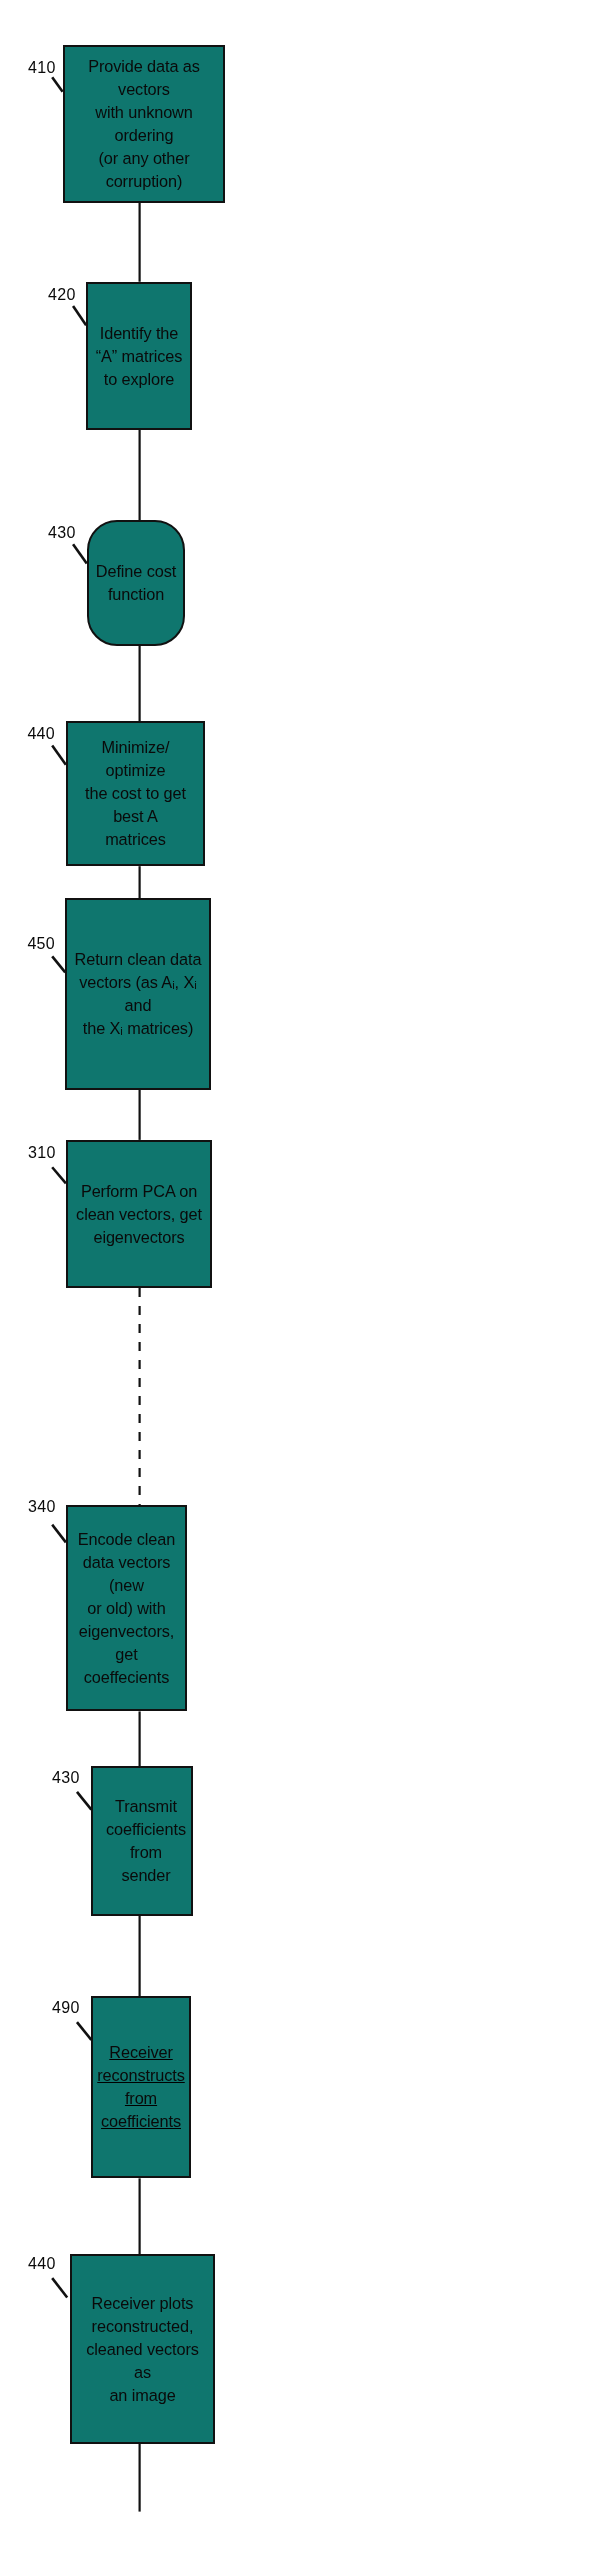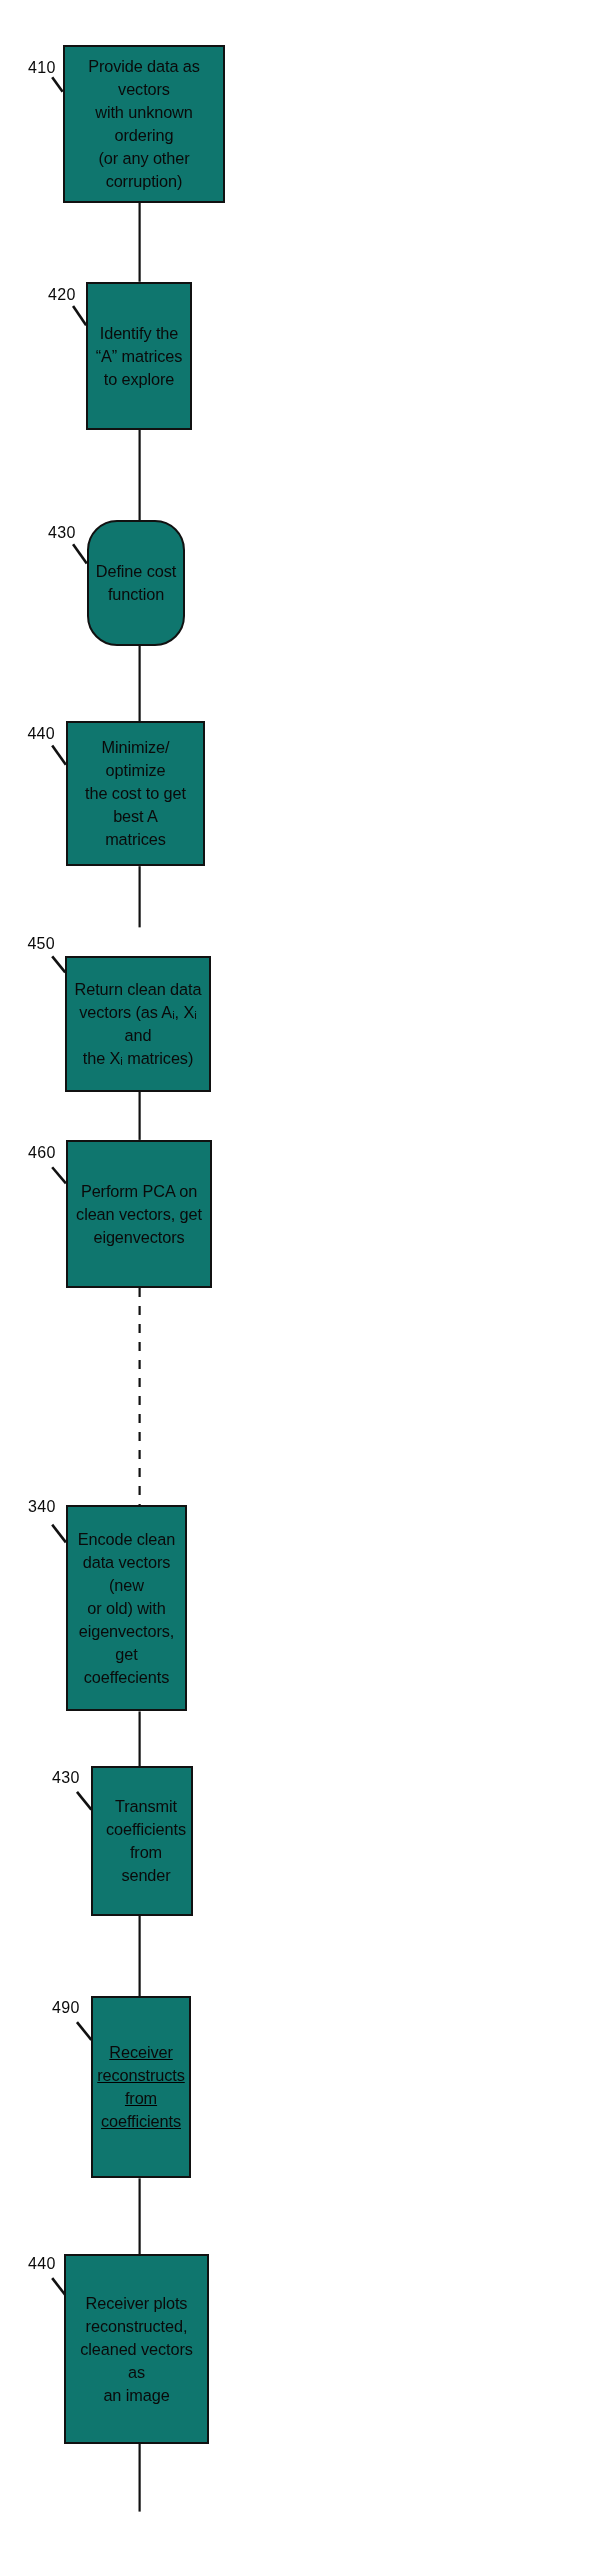--- a/index.html
+++ b/index.html
@@ -106,32 +106,32 @@
         <div class="node-text">Define cost
 function</div>
       </div>
       <div class="ref-num" style="left: 48px; top: 523px; text-align: center;">430</div>
       <div class="node-box" style="left: 66px; top: 721px; width: 139px; height: 145px;">
         <div class="node-text">Minimize/ optimize
 the cost to get best A
 matrices</div>
       </div>
       <div class="ref-num" style="left: 27.4px; top: 724px;">440</div>
-      <div class="node-box" style="left: 65px; top: 956px; width: 146px; height: 136px;">
+      <div class="node-box" style="left: 65px; top: 898px; width: 146px; height: 192px;">
         <div class="node-text">Return clean data
 vectors (as Aᵢ, Xᵢ and
 the Xᵢ matrices)</div>
       </div>
       <div class="ref-num" style="left: 27.4px; top: 934px;">450</div>
       <div class="node-box" style="left: 66px; top: 1140px; width: 146px; height: 148px;">
         <div class="node-text">Perform PCA on
 clean vectors, get
 eigenvectors</div>
       </div>
-      <div class="ref-num" style="left: 28px; top: 1143px;">460</div>
+      <div class="ref-num" style="left: 28px; top: 1143px;">310</div>
       <div class="node-box" style="left: 66px; top: 1505px; width: 121px; height: 206px;">
         <div class="node-text">Encode clean
 data vectors (new
 or old) with
 eigenvectors, get
 coeffecients</div>
       </div>
       <div class="ref-num" style="left: 28px; top: 1497px;">340</div>
       <div class="node-box" style="left: 91px; top: 1766px; width: 102px; height: 150px; padding-left: 8px;">
         <div class="node-text">Transmit
@@ -139,21 +139,21 @@
 from sender</div>
       </div>
       <div class="ref-num" style="left: 52px; top: 1768px;">430</div>
       <div class="node-box" style="left: 91px; top: 1996px; width: 100px; height: 182px; text-decoration: underline;">
         <div class="node-text">Receiver
 reconstructs
 from
 coefficients</div>
       </div>
       <div class="ref-num" style="left: 52px; top: 1998px;">490</div>
-      <div class="node-box" style="left: 64px; top: 2254px; width: 145px; height: 190px;">
+      <div class="node-box" style="left: 70px; top: 2254px; width: 145px; height: 190px;">
         <div class="node-text">Receiver plots
 reconstructed,
 cleaned vectors as
 an image</div>
       </div>
       <div class="ref-num" style="left: 28px; top: 2254px;">440</div>
     </div>
 </div>
 
 

